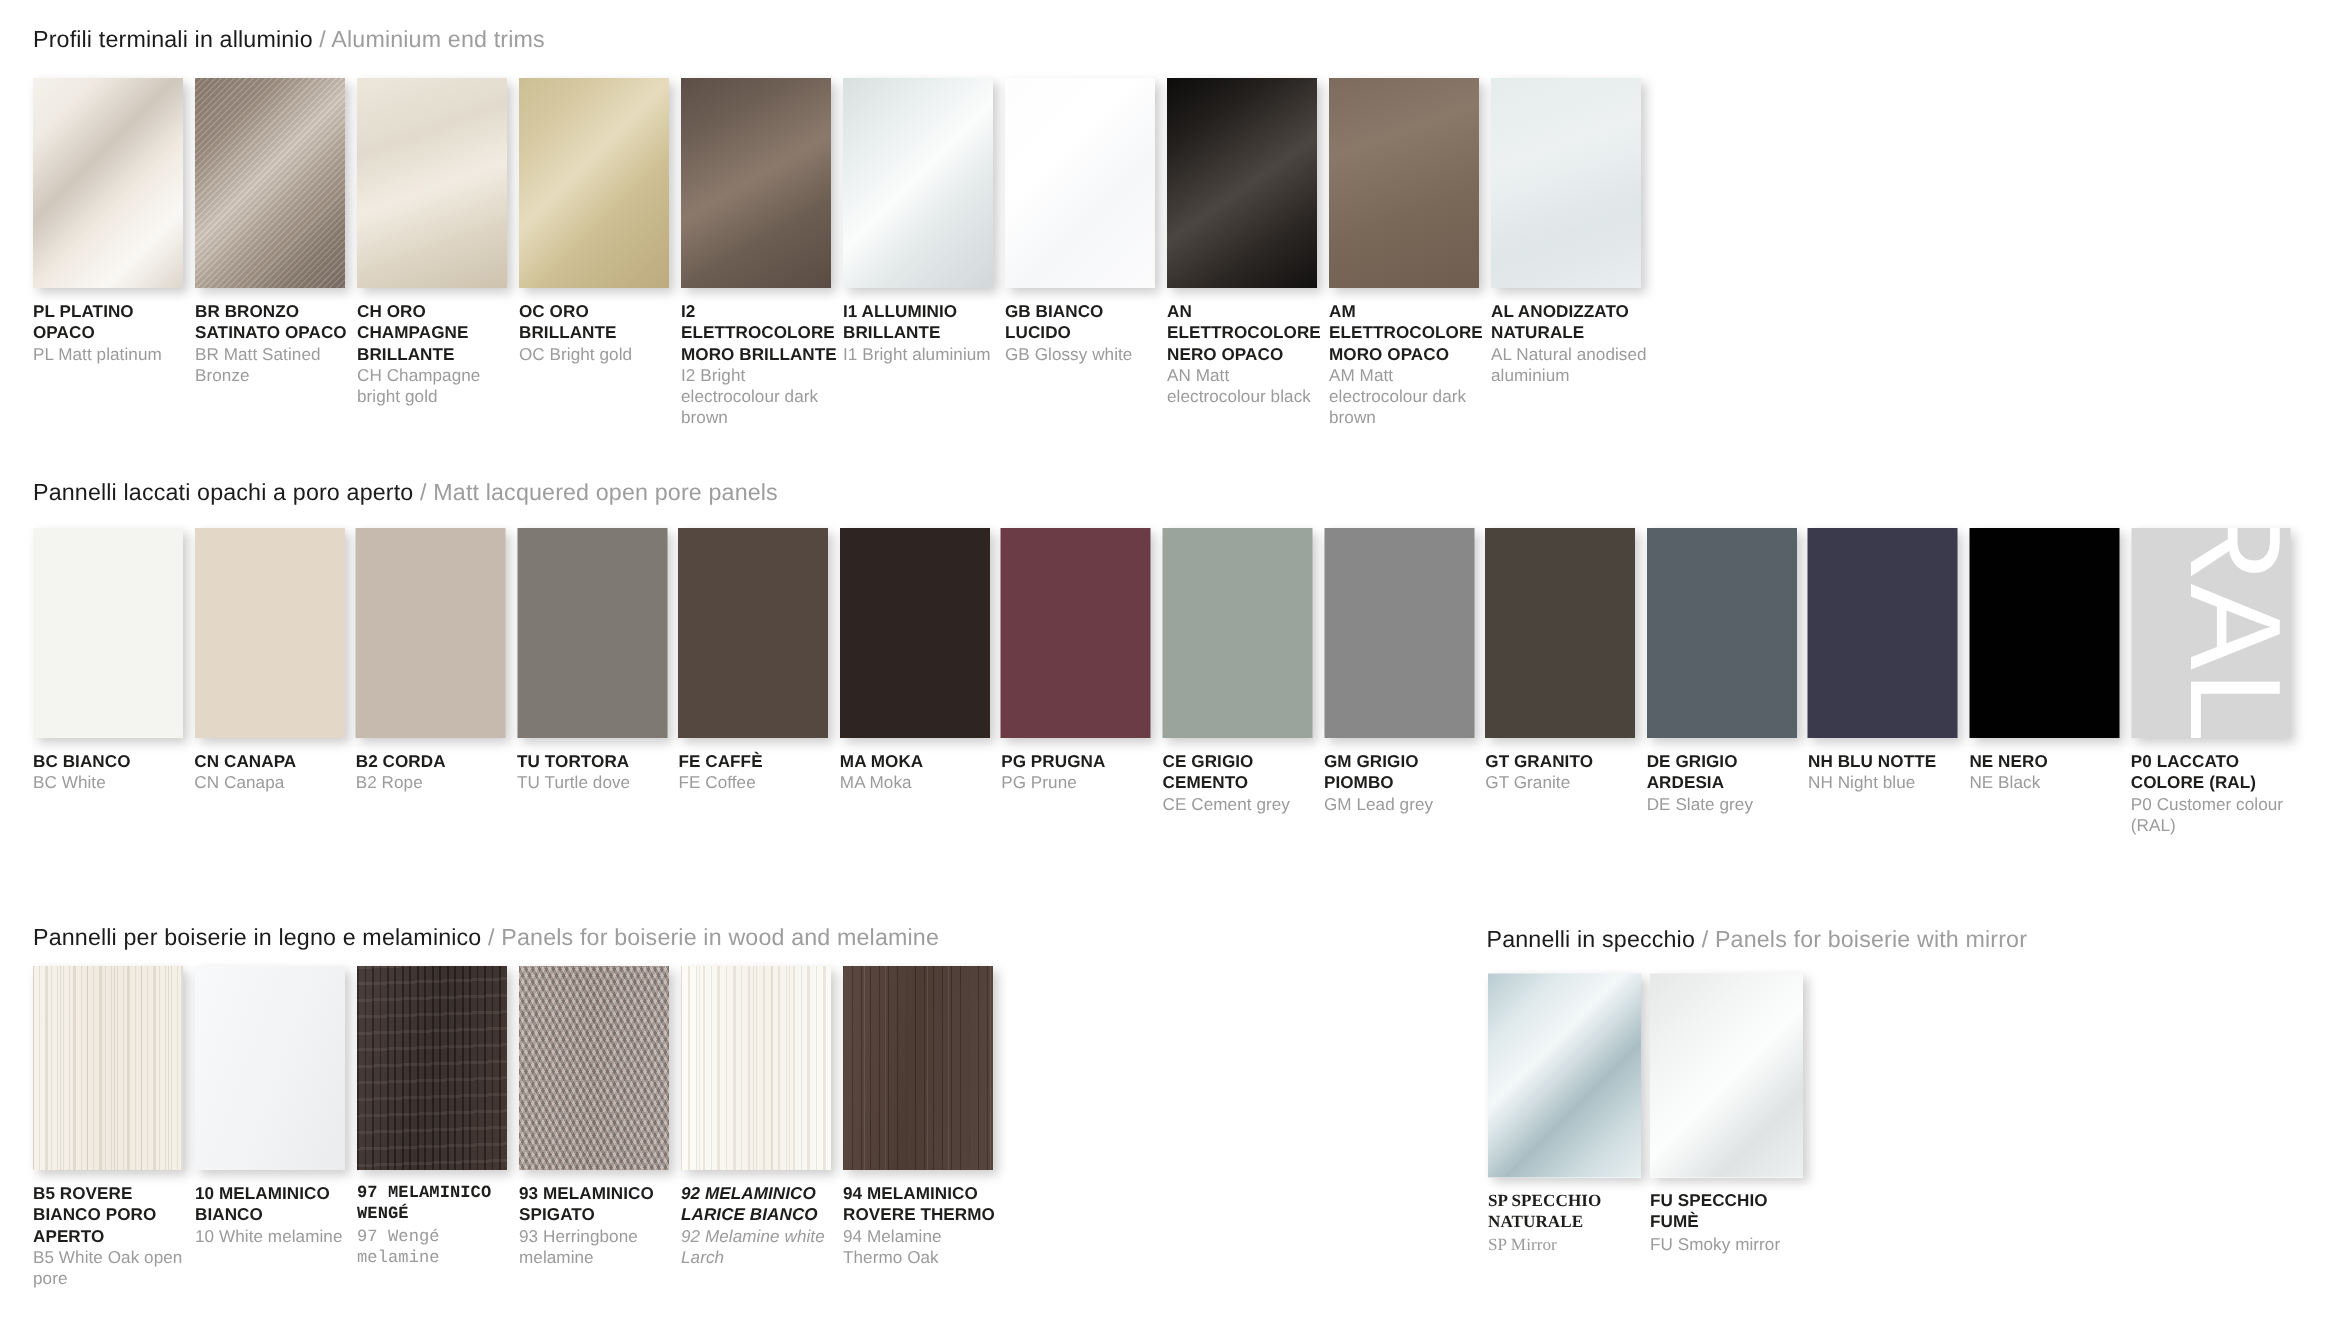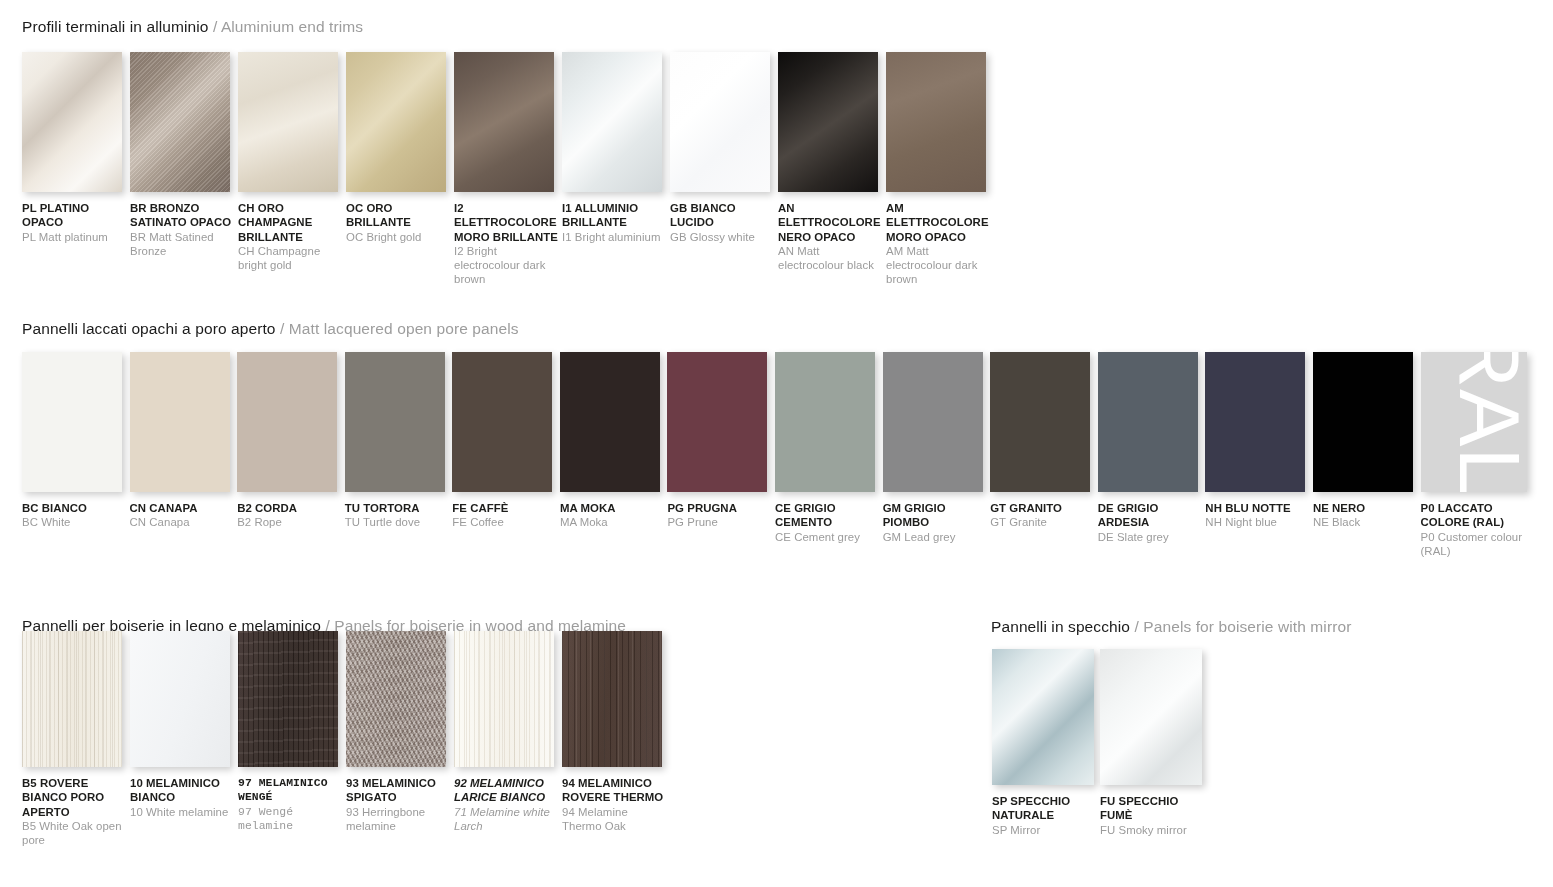--- a/index.html
+++ b/index.html
@@ -140,20 +140,27 @@
     </div>
 
     <div class="cell" style="width:108px;">
       <div class="chip" style="width:100px;height:140px;background:linear-gradient(160deg,#7d6b5d 0%,#8a7869 30%,#7a6858 62%,#6f5d50 100%);"></div>
       <div class="labels">
         <div class="lab-it">AM ELETTROCOLORE MORO OPACO</div>
         <div class="lab-en">AM Matt electrocolour dark brown</div>
       </div>
     </div>
 
+    <div class="cell" style="width:108px;">
+      <div class="chip" style="width:100px;height:140px;background:linear-gradient(160deg,#e6ebec 0%,#edf1f2 35%,#dfe6e8 70%,#e9eef0 100%);"></div>
+      <div class="labels">
+        <div class="lab-it">AL ANODIZZATO NATURALE</div>
+        <div class="lab-en">AL Natural anodised aluminium</div>
+      </div>
+    </div>
   </div>
 
   <div class="section-head" style="left:22px; top:320px;">
     <span class="it">Pannelli laccati opachi a poro aperto</span>
     <span class="sep">/</span>
     <span class="en">Matt lacquered open pore panels</span>
   </div>
 
   <div class="row" style="left:22px; top:352px; width:1510px;">
 
@@ -275,21 +282,21 @@
       </div>
     </div>
   </div>
 
   <div class="section-head" style="left:22px; top:617px;">
     <span class="it">Pannelli per boiserie in legno e melaminico</span>
     <span class="sep">/</span>
     <span class="en">Panels for boiserie in wood and melamine</span>
   </div>
 
-  <div class="row" style="left:22px; top:631px; width:660px;">
+  <div class="row" style="left:22px; top:644px; width:660px;">
 
     <div class="cell" style="width:108px;">
       <div class="chip" style="width:100px;height:136px;background:
            repeating-linear-gradient(90deg, rgba(190,180,160,0.30) 0px, rgba(190,180,160,0.30) 1px, rgba(255,255,255,0) 1px, rgba(255,255,255,0) 4px),
            repeating-linear-gradient(90deg, rgba(150,138,118,0.20) 0px, rgba(150,138,118,0.20) 1px, rgba(255,255,255,0) 1px, rgba(255,255,255,0) 9px),
            linear-gradient(90deg,#f6f3ec 0%,#efeadf 50%,#f4f1e8 100%);"></div>
       <div class="labels">
         <div class="lab-it">B5 ROVERE BIANCO PORO APERTO</div>
         <div class="lab-en">B5 White Oak open pore</div>
       </div>
@@ -325,21 +332,21 @@
       </div>
     </div>
 
     <div class="cell" style="width:108px;font-style:italic;">
       <div class="chip" style="width:100px;height:136px;background:
            repeating-linear-gradient(90deg, rgba(205,195,175,0.35) 0px, rgba(205,195,175,0.35) 1px, rgba(255,255,255,0) 1px, rgba(255,255,255,0) 5px),
            repeating-linear-gradient(90deg, rgba(180,168,148,0.22) 0px, rgba(180,168,148,0.22) 1px, rgba(255,255,255,0) 1px, rgba(255,255,255,0) 12px),
            linear-gradient(90deg,#fcfbf6 0%,#f5f2ea 55%,#fbfaf6 100%);"></div>
       <div class="labels">
         <div class="lab-it">92 MELAMINICO LARICE BIANCO</div>
-        <div class="lab-en">71 Melamine white Larch</div>
+        <div class="lab-en">92 Melamine white Larch</div>
       </div>
     </div>
 
     <div class="cell" style="width:108px;">
       <div class="chip" style="width:100px;height:136px;background:
            repeating-linear-gradient(90deg, rgba(0,0,0,0.18) 0px, rgba(0,0,0,0.18) 1px, rgba(255,255,255,0.04) 1px, rgba(255,255,255,0.04) 6px),
            repeating-linear-gradient(90deg, rgba(255,255,255,0.07) 0px, rgba(255,255,255,0.07) 1px, rgba(0,0,0,0.06) 1px, rgba(0,0,0,0.06) 14px),
            linear-gradient(95deg,#5a463d 0%,#4a372f 45%,#54413a 100%);"></div>
       <div class="labels">
         <div class="lab-it">94 MELAMINICO ROVERE THERMO</div>
@@ -349,21 +356,21 @@
   </div>
 
   <div class="section-head" style="left:991px; top:618px;">
     <span class="it">Pannelli in specchio</span>
     <span class="sep">/</span>
     <span class="en">Panels for boiserie with mirror</span>
   </div>
 
   <div class="row" style="left:992px; top:649px; width:330px;">
 
-    <div class="cell" style="width:108px;">
+    <div class="cell" style="width:108px;font-family:Liberation Serif, serif;">
       <div class="chip" style="width:102px;height:136px;background:linear-gradient(135deg,#b9ccd2 0%,#dfe9eb 20%,#f3f7f8 38%,#a9bec4 62%,#cfdde0 82%,#e8eff0 100%);"></div>
       <div class="labels">
         <div class="lab-it">SP SPECCHIO NATURALE</div>
         <div class="lab-en">SP Mirror</div>
       </div>
     </div>
 
 
     <div class="cell" style="width:108px;">
       <div class="chip" style="width:102px;height:136px;background:linear-gradient(135deg,#e6e8e8 0%,#f4f6f6 30%,#fcfdfd 52%,#dfe3e4 76%,#eef1f1 100%);"></div>

